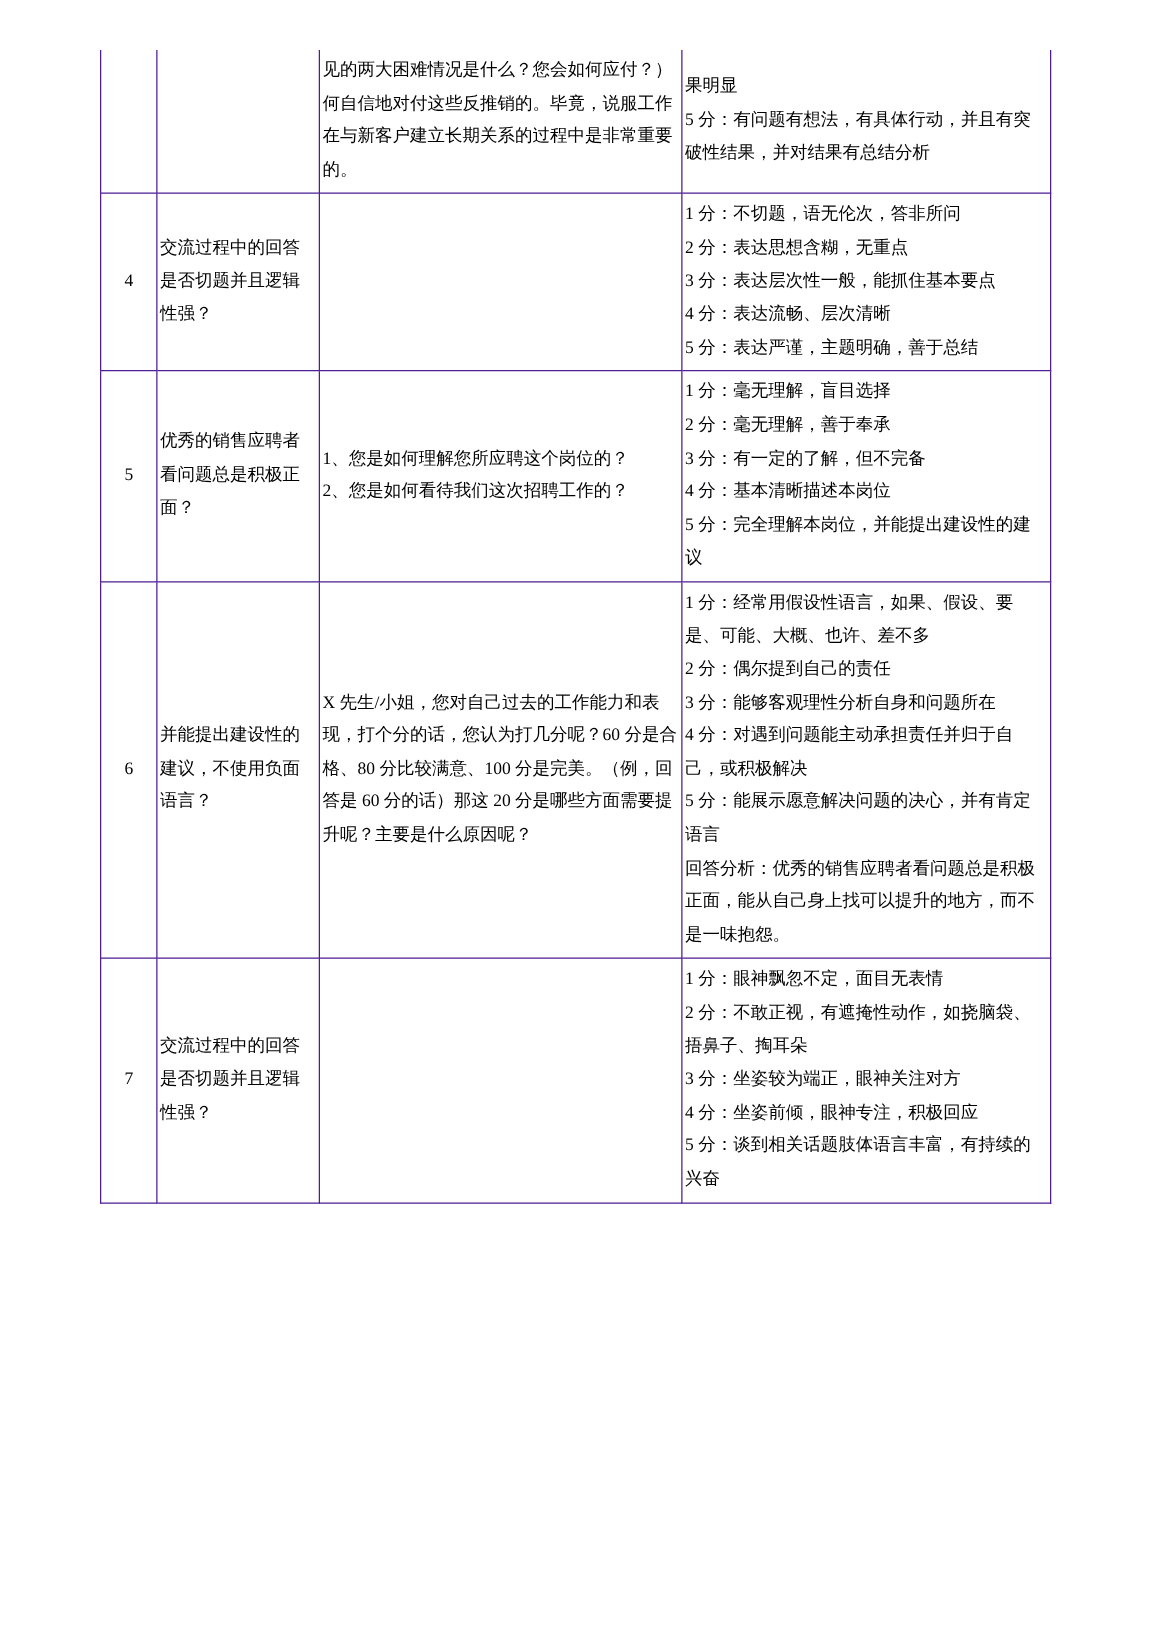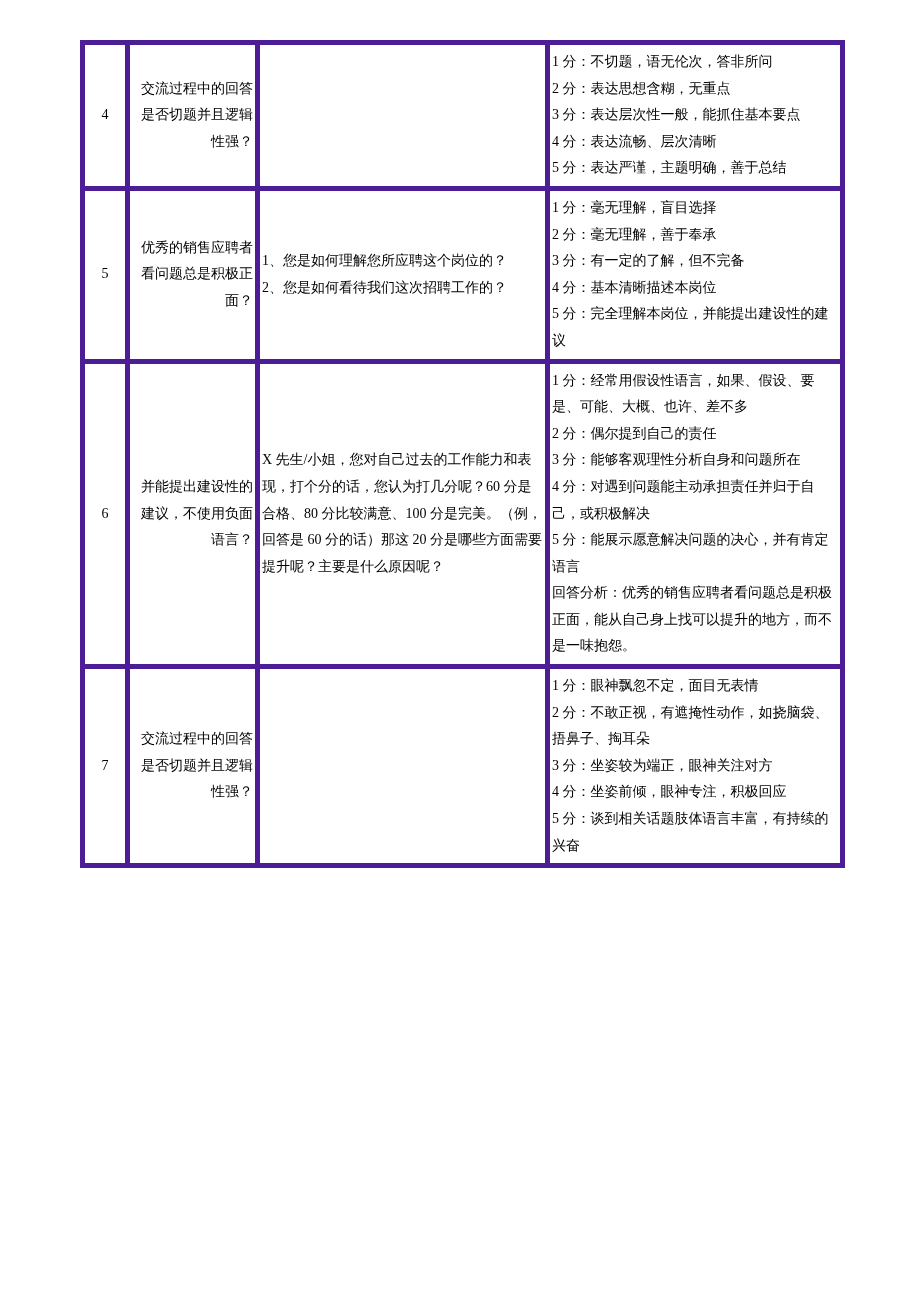--- a/index.html
+++ b/index.html
@@ -15,50 +15,56 @@
     .page {
       width: 760px;
       margin: 0 auto;
     }
     table {
       border-collapse: collapse;
       width: 100%;
       table-layout: fixed;
     }
     td {
-      border: 5px solid #4c1d95;
+      border: 1px solid #4c1d95;
       padding: 4px 2px;
       vertical-align: middle;
       word-wrap: break-word;
       word-break: break-all;
     }
     td.col1 {
       width: 45px;
       text-align: center;
     }
     td.col2 {
       width: 130px;
-      text-align: right;
+      text-align: left;
     }
     td.col3 {
       width: 290px;
       text-align: left;
     }
     td.col4 {
       width: 295px;
       text-align: left;
     }
     .top-row td { border-top: none; }
   </style>
 </head>
 <body>
 
 <div class="page">
   <table>
     <tbody id="tbody">
+        <tr class="top-row">
+          <td class="col1"></td>
+          <td class="col2"></td>
+          <td class="col3">见的两大困难情况是什么？您会如何应付？）<br>何自信地对付这些反推销的。毕竟，说服工作在与新客户建立长期关系的过程中是非常重要的。</td>
+          <td class="col4">果明显<br>5 分：有问题有想法，有具体行动，并且有突破性结果，并对结果有总结分析</td>
+        </tr>
         <tr>
           <td class="col1">4</td>
           <td class="col2">交流过程中的回答是否切题并且逻辑性强？</td>
           <td class="col3"></td>
           <td class="col4">1 分：不切题，语无伦次，答非所问<br>2 分：表达思想含糊，无重点<br>3 分：表达层次性一般，能抓住基本要点<br>4 分：表达流畅、层次清晰<br>5 分：表达严谨，主题明确，善于总结</td>
         </tr>
         <tr>
           <td class="col1">5</td>
           <td class="col2">优秀的销售应聘者看问题总是积极正面？</td>
           <td class="col3">1、您是如何理解您所应聘这个岗位的？<br>2、您是如何看待我们这次招聘工作的？</td>

